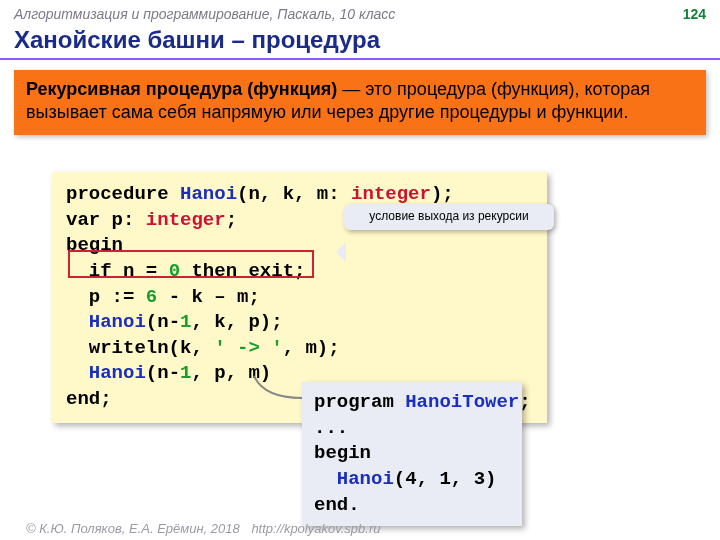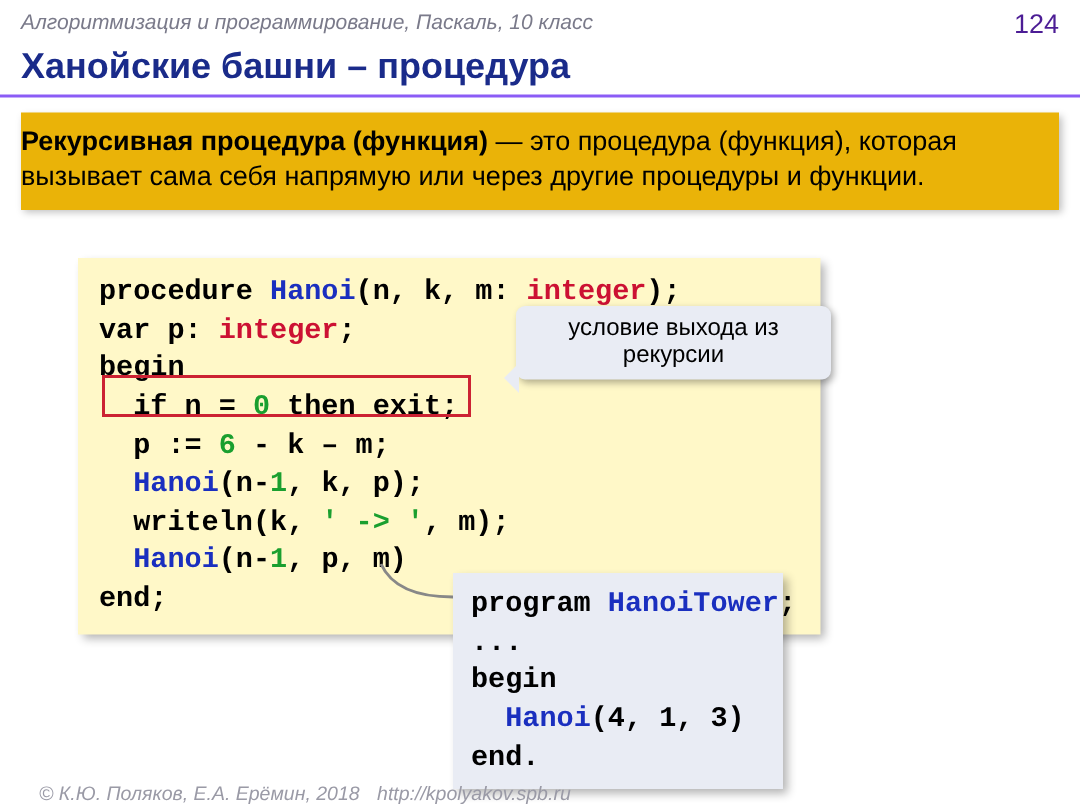--- a/index.html
+++ b/index.html
@@ -8,30 +8,30 @@
     font-family: Arial, sans-serif;
     background: #fff;
     position: relative;
     overflow: hidden;
   }
   .header {
     display: flex; justify-content: space-between;
     padding: 6px 14px 2px 14px;
     color: #7a7a8a; font-style: italic; font-size: 14px;
   }
-  .pagenum { font-weight: normal; font-style: normal; color: #4c1d95; font-size: 18px; }
+  .pagenum { font-weight: bold; font-style: normal; color: #15803d; font-size: 14px; }
   .title {
     padding: 2px 14px 4px 14px;
     color: #1a2b8a; font-weight: bold; font-size: 24px;
     border-bottom: 2px solid #8b5cf6;
   }
   .def-box {
     margin: 10px 14px 0 14px;
-    background: #eab308;
-    padding: 8px 12px 10px 0;
+    background: #f97316;
+    padding: 8px 12px 10px 12px;
     font-size: 18px; line-height: 1.3;
     box-shadow: 2px 2px 5px rgba(0,0,0,.25);
   }
   .def-box b { font-weight: bold; }
   .code-box {
     position: absolute;
     left: 52px; top: 172px;
     width: 495px;
     background: #fff8c8;
     box-shadow: 3px 3px 6px rgba(0,0,0,.3);
@@ -42,21 +42,21 @@
     white-space: pre;
   }
   .callout1 {
     position: absolute;
     left: 344px; top: 204px;
     width: 210px;
     background: #e9ecf4;
     box-shadow: 2px 2px 5px rgba(0,0,0,.3);
     border-radius: 6px;
     padding: 6px 10px;
-    font-size: 16px; line-height: 1.15;
+    font-size: 12px; line-height: 1.15;
     text-align: center;
   }
   .callout1::before {
     content: ""; position: absolute;
     left: -18px; top: 38px;
     border: 10px solid transparent;
     border-right-color: #e9ecf4;
   }
   .prog-box {
     position: absolute;

